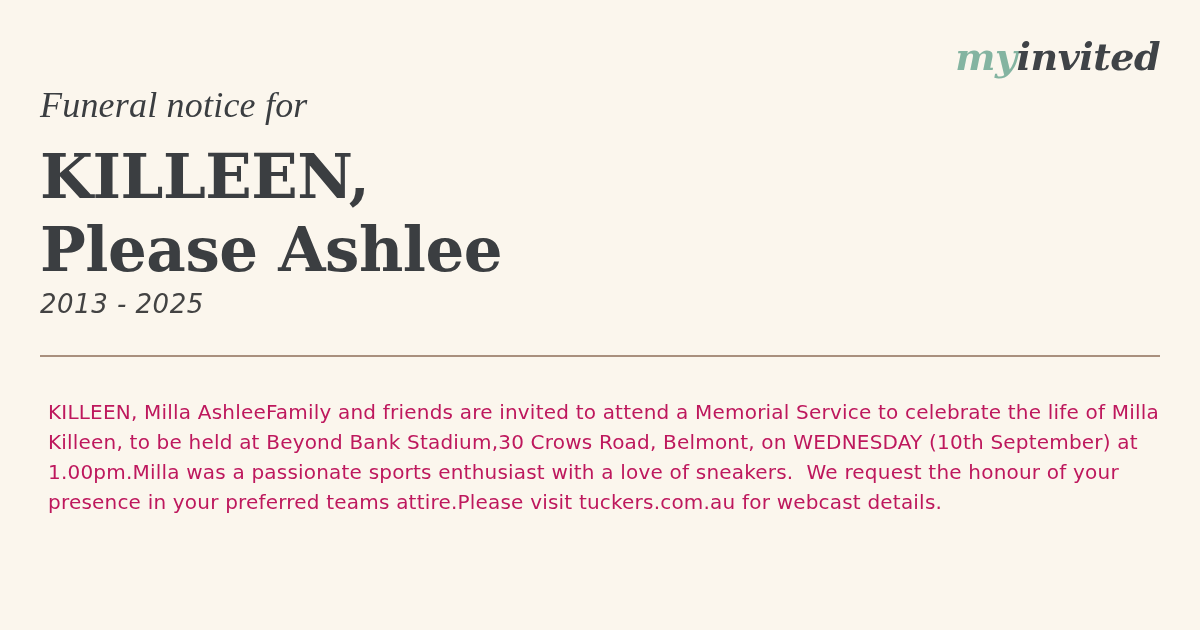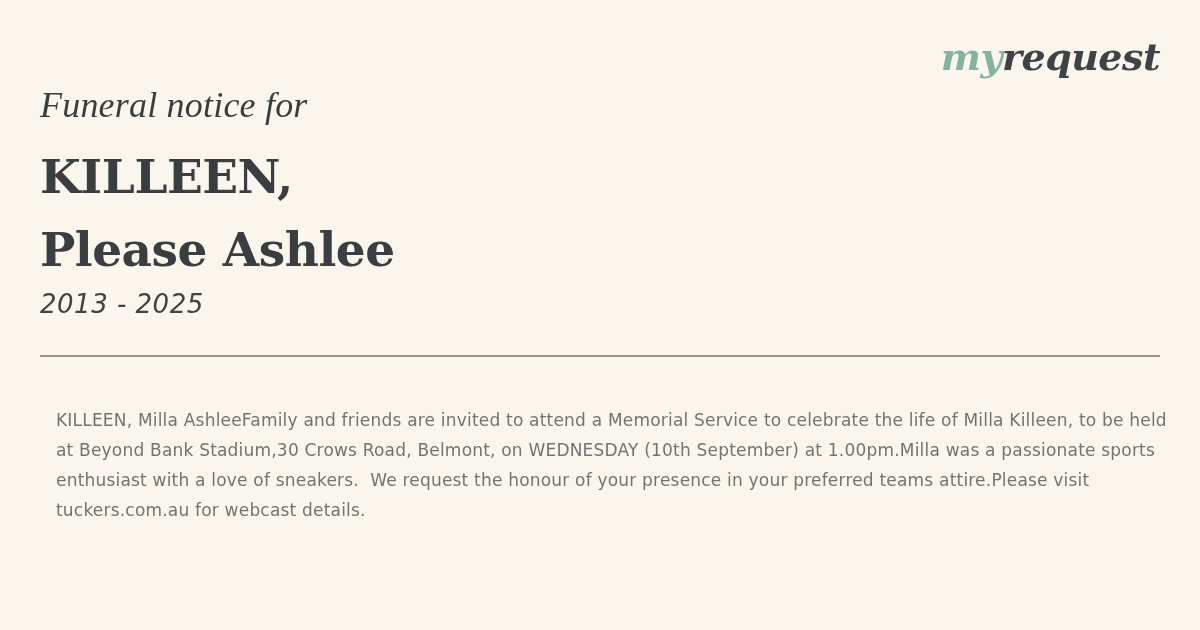--- a/index.html
+++ b/index.html
@@ -40,21 +40,21 @@
     color: #3B3E41;
     letter-spacing: 0.2px;
   }
   .deceased-name {
     position: absolute;
     left: 40px;
     top: 140px;
     margin: 0;
     font-family: "DejaVu Serif", serif;
     font-weight: bold;
-    font-size: 47px;
+    font-size: 61px;
     line-height: 73px;
     color: #3B3E41;
     letter-spacing: -0.5px;
   }
   .years {
     position: absolute;
     left: 40px;
     top: 289px;
     font-size: 26px;
     letter-spacing: 0.5px;
@@ -69,35 +69,35 @@
     height: 1.5px;
     background: #A9907E;
     border: none;
     margin: 0;
   }
   .notice-body {
     position: absolute;
     left: 40px;
     top: 389px;
     width: 1130px;
-    margin: 16px;
-    font-size: 17px;
+    margin: 8px;
+    font-size: 20px;
     line-height: 30px;
-    color: #737373;
+    color: #be185d;
     letter-spacing: 0.2px;
     white-space: pre-wrap;
   }
 </style>
 </head>
 <body>
 
 <div class="card">
 
   <div class="logo">
-    <span class="logo-my">my</span><span class="logo-rest">request</span>
+    <span class="logo-my">my</span><span class="logo-rest">invited</span>
   </div>
 
   <div class="eyebrow">Funeral notice for</div>
 
   <h1 class="deceased-name">
     <span>KILLEEN,</span><br>
     <span>Please Ashlee</span>
   </h1>
 
   <div class="years">2013 - 2025</div>

